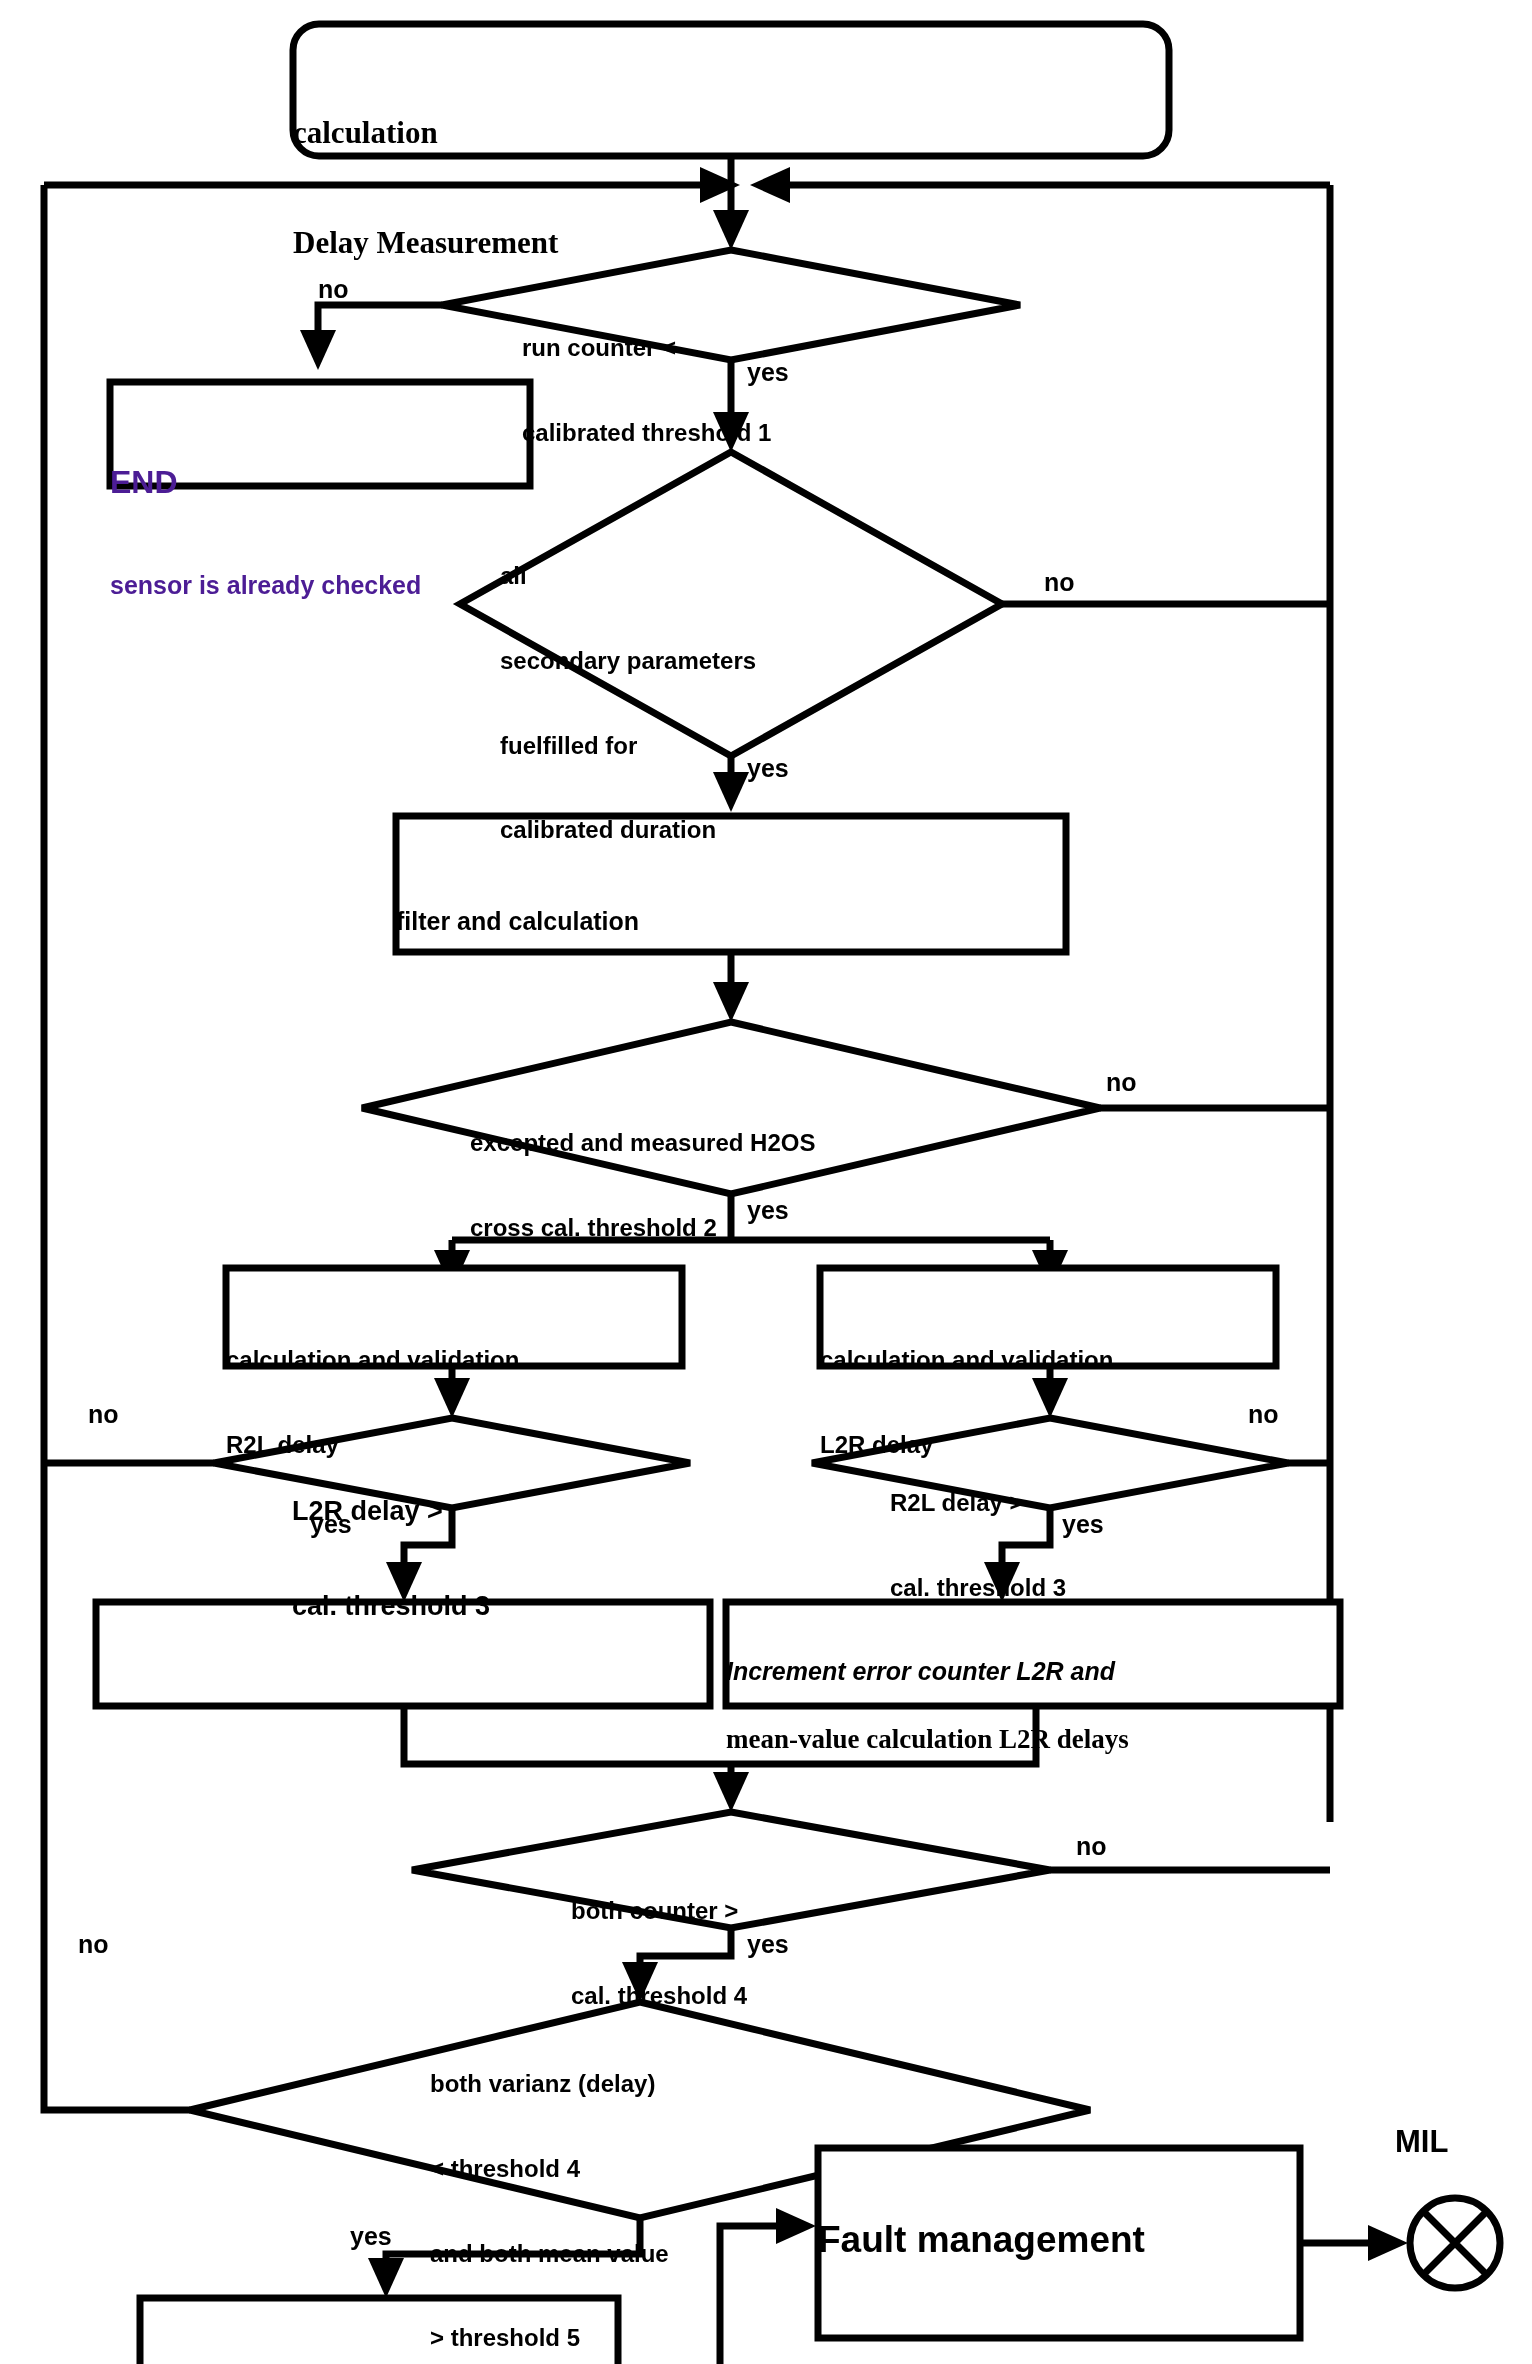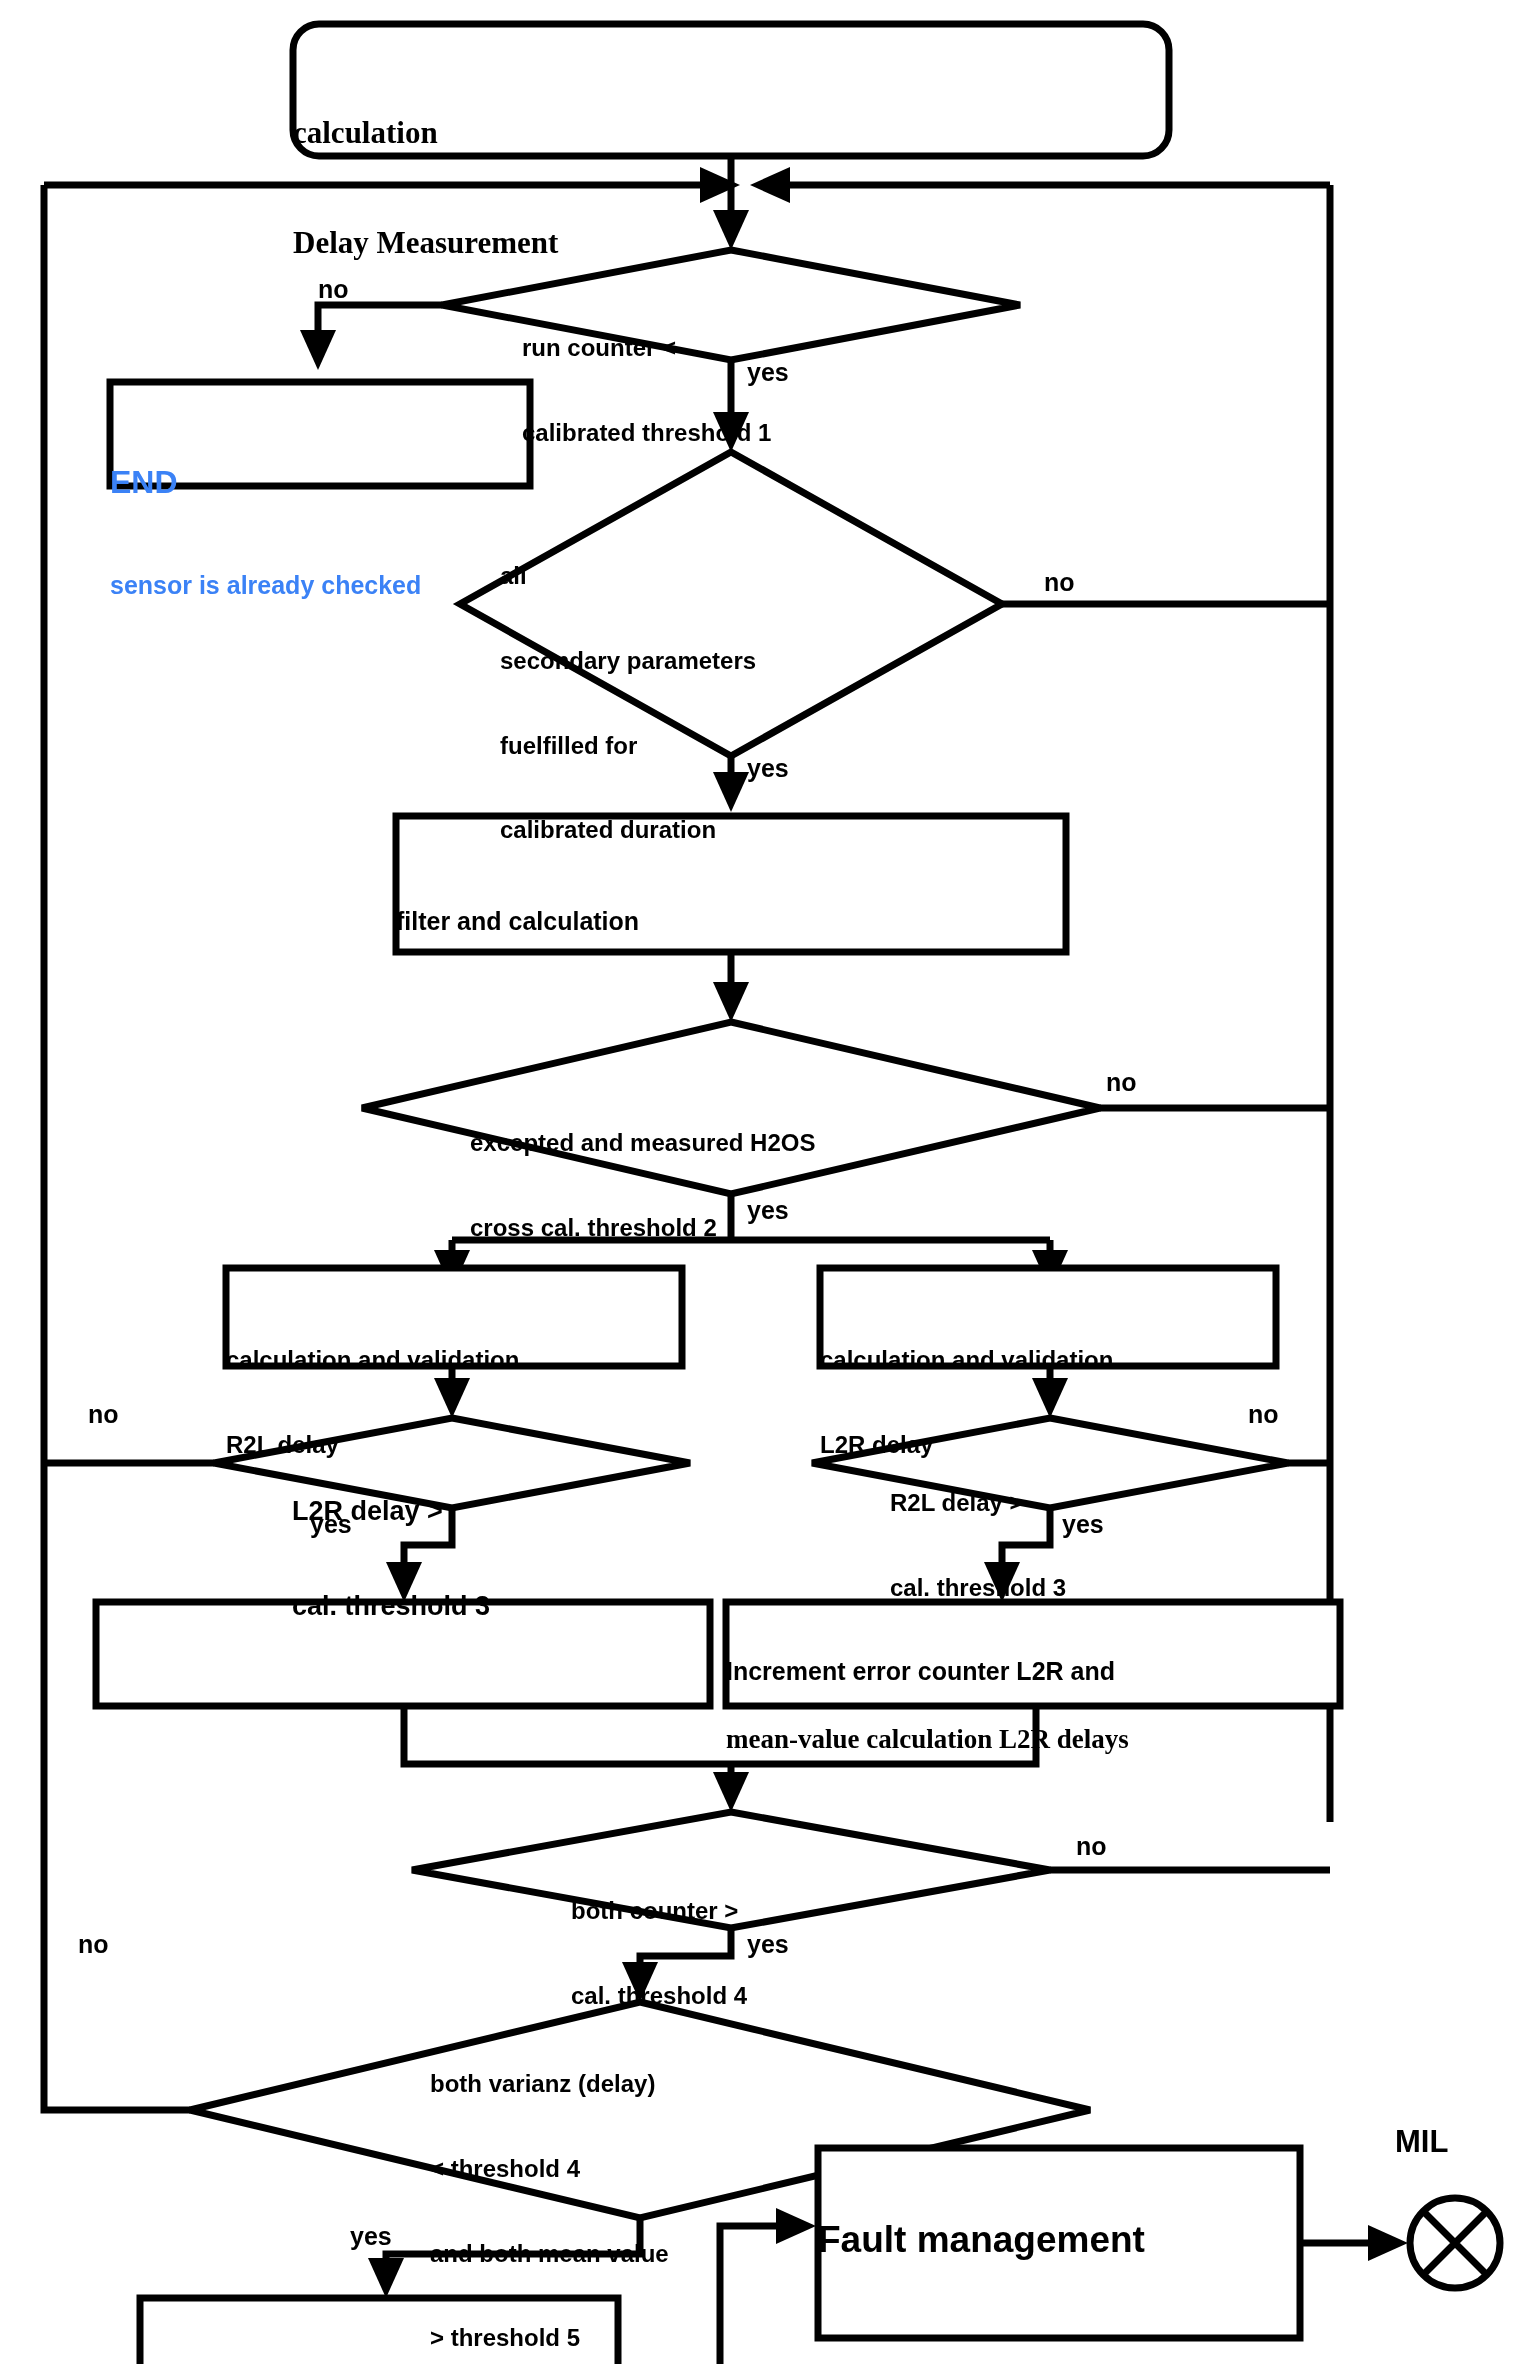--- a/index.html
+++ b/index.html
@@ -65,21 +65,21 @@
   .serif {
     font-family: "Liberation Serif", serif;
     font-weight: bold;
   }
   .label-yn {
     font-family: "Liberation Sans", sans-serif;
     font-weight: bold;
     font-size: 25px;
   }
   .blue {
-    color: #3b82f6;
+    color: #4c1d95;
   }
 </style>
 </head>
 <body>
 
 <div id="stage">
 
   <svg id="flow" viewBox="0 0 1532 2364">
 
     <rect x="293" y="24" width="876" height="132" rx="26" ry="26" class="shape-stroke"></rect>
@@ -245,21 +245,21 @@
   <div class="txt sans" style="left:890px; top:1432px; width:320px; font-size:24px;">
     <div>R2L delay &gt;</div>
     <div>cal. threshold 3</div>
   </div>
   <div class="txt label-yn" style="left:1248px; top:1400px; width:110px;">no</div>
   <div class="txt label-yn" style="left:1062px; top:1510px; width:90px;">yes</div>
 
   <div class="txt" style="left:96px; top:1619px; width:614px;">
   </div>
   <div class="txt" style="left:726px; top:1619px; width:614px;">
-    <div class="sans" style="font-size:25px;">Increment error counter L2R and</div>
+    <div class="sans" style="font-size:25px;font-style:italic;">Increment error counter L2R and</div>
     <div class="serif" style="font-size:27px;">mean-value calculation L2R delays</div>
   </div>
 
   <div class="txt sans" style="left:571px; top:1840px; width:320px; font-size:24px;">
     <div>both counter &gt;</div>
     <div>cal. threshold 4</div>
   </div>
   <div class="txt label-yn" style="left:1076px; top:1832px; width:110px;">no</div>
   <div class="txt label-yn" style="left:747px; top:1930px; width:90px; text-align:left;">yes</div>
 

